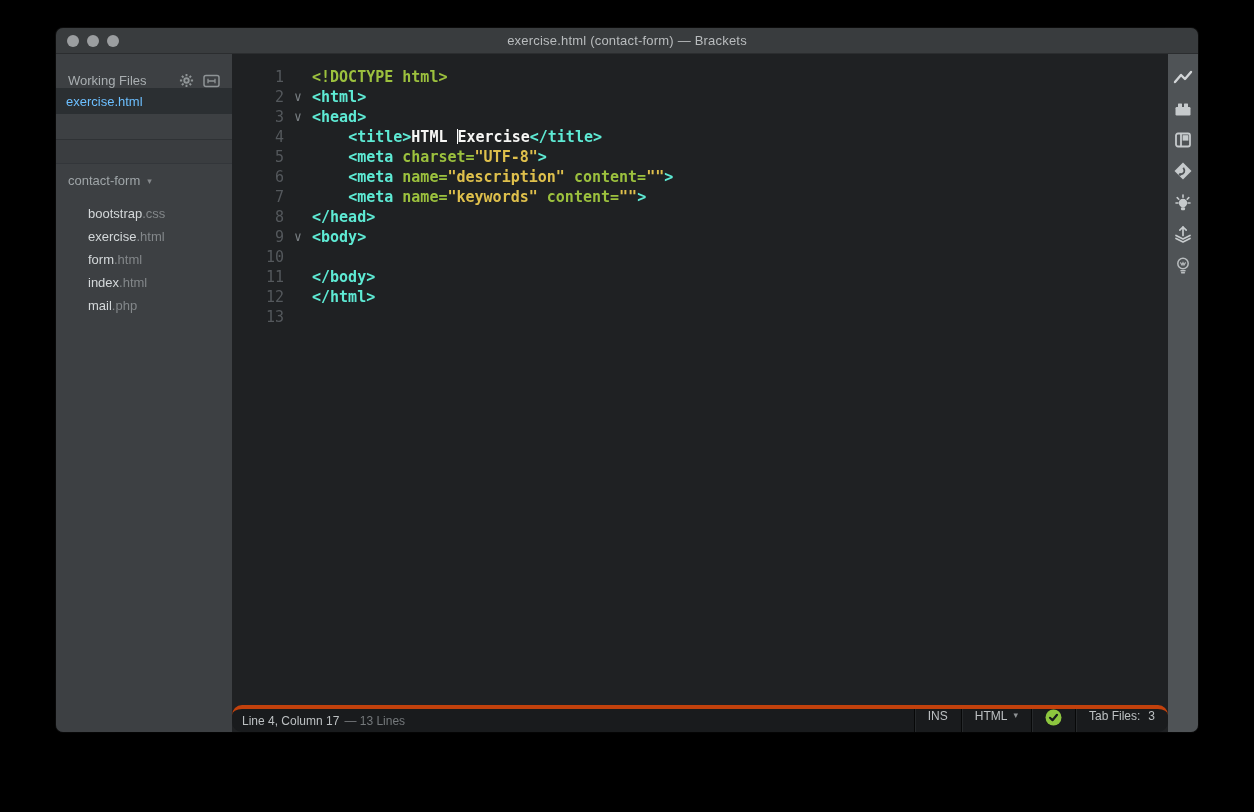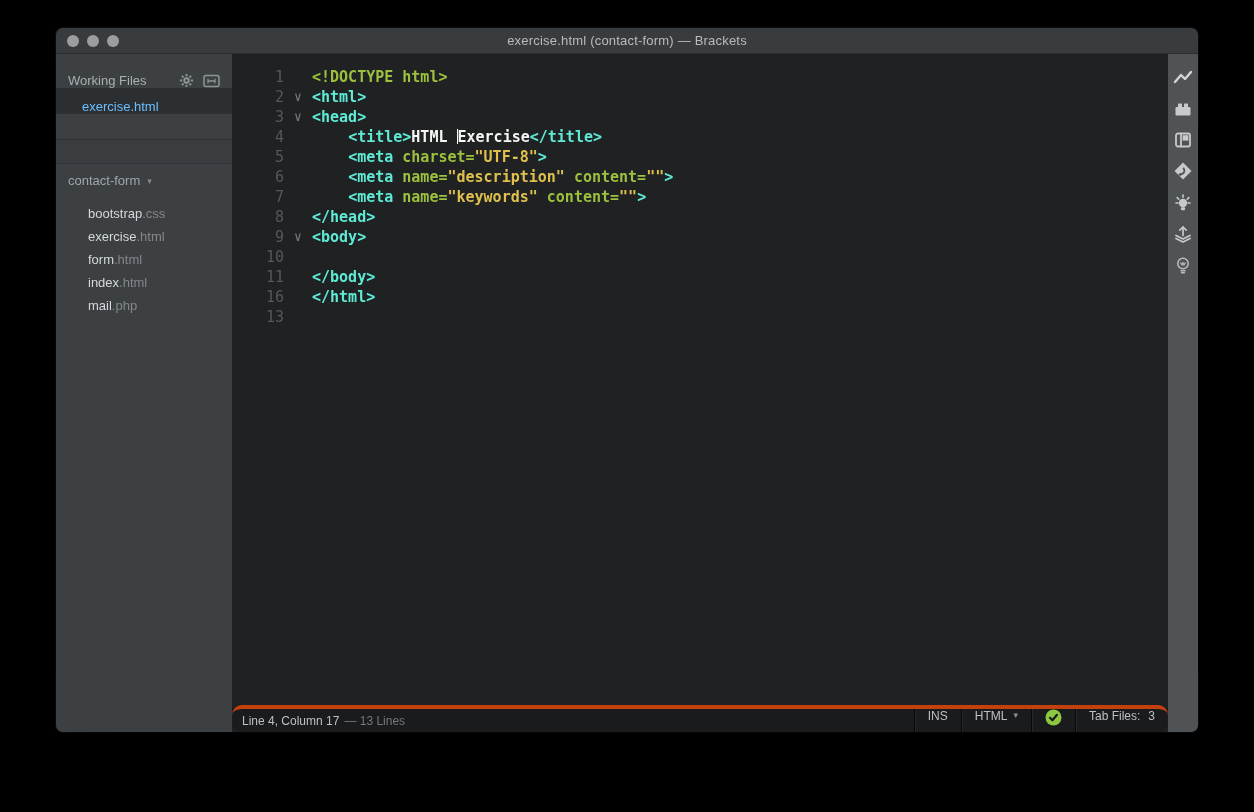--- a/index.html
+++ b/index.html
@@ -22,21 +22,21 @@
 
   
   .main { flex:1; display:flex; min-height:0; }
 
   
   .sidebar { width:176px; flex:0 0 176px; background:#3d4043; color:#a9aeb1; font-size:13px; }
   .wf-header { height:30px; margin-top:4px; display:flex; align-items:flex-end; padding:0 12px; }
   .wf-header .lbl { color:#a9aeb1; }
   .wf-icons { margin-left:auto; display:flex; align-items:center; gap:9px; }
   .wf-icons svg { display:block; }
-  .file-row.active { height:26px; display:flex; align-items:flex-end; padding-left:26px;
+  .file-row.active { height:26px; display:flex; align-items:center; padding-left:10px;
                      background:#2b2f32; color:#6cbfff; }
   .wf-gap { height:26px; border-bottom:1px solid #2f3235; }
   .wf-gap2 { height:24px; background:#3a3d40; border-bottom:1px solid #33363a; }
   .project-header { height:28px; display:flex; align-items:center; padding-left:12px;
                     color:#9fa5a8; margin-top:2px; }
   .tri-small { display:inline-block; margin-left:7px; font-size:9px; color:#85898c; transform:translateY(1px); }
   .project-files { margin-top:8px; }
   .pfile { height:23px; display:flex; align-items:center; padding-left:32px; cursor:default; }
   .fbase { color:#d4d8da; }
   .fext { color:#83878a; }
@@ -161,21 +161,21 @@
               <div class="cl"><span class="ln">2</span><span class="fold">∨</span><span class="code"><span class="tok-pink">&lt;html&gt;</span></span></div>
               <div class="cl"><span class="ln">3</span><span class="fold">∨</span><span class="code"><span class="tok-pink">&lt;head&gt;</span></span></div>
               <div class="cl"><span class="ln">4</span><span class="fold"></span><span class="code"><span class="tok-plain">    </span><span class="tok-pink">&lt;title&gt;</span><span class="tok-white">HTML </span><span class="caret"></span><span class="tok-white">Exercise</span><span class="tok-pink">&lt;/title&gt;</span></span></div>
               <div class="cl"><span class="ln">5</span><span class="fold"></span><span class="code"><span class="tok-plain">    </span><span class="tok-pink">&lt;meta </span><span class="tok-green">charset=</span><span class="tok-yellow">"UTF-8"</span><span class="tok-pink">&gt;</span></span></div>
               <div class="cl"><span class="ln">6</span><span class="fold"></span><span class="code"><span class="tok-plain">    </span><span class="tok-pink">&lt;meta </span><span class="tok-green">name=</span><span class="tok-yellow">"description"</span><span class="tok-plain"> </span><span class="tok-green">content=</span><span class="tok-yellow">""</span><span class="tok-pink">&gt;</span></span></div>
               <div class="cl"><span class="ln">7</span><span class="fold"></span><span class="code"><span class="tok-plain">    </span><span class="tok-pink">&lt;meta </span><span class="tok-green">name=</span><span class="tok-yellow">"keywords"</span><span class="tok-plain"> </span><span class="tok-green">content=</span><span class="tok-yellow">""</span><span class="tok-pink">&gt;</span></span></div>
               <div class="cl"><span class="ln">8</span><span class="fold"></span><span class="code"><span class="tok-pink">&lt;/head&gt;</span></span></div>
               <div class="cl"><span class="ln">9</span><span class="fold">∨</span><span class="code"><span class="tok-pink">&lt;body&gt;</span></span></div>
               <div class="cl"><span class="ln">10</span><span class="fold"></span><span class="code"></span></div>
               <div class="cl"><span class="ln">11</span><span class="fold"></span><span class="code"><span class="tok-pink">&lt;/body&gt;</span></span></div>
-              <div class="cl"><span class="ln">16</span><span class="fold"></span><span class="code"><span class="tok-pink">&lt;/html&gt;</span></span></div>
+              <div class="cl"><span class="ln">12</span><span class="fold"></span><span class="code"><span class="tok-pink">&lt;/html&gt;</span></span></div>
               <div class="cl"><span class="ln">13</span><span class="fold"></span><span class="code"></span></div>
             </div>
         </div>
 
         <div class="statusbar">
           <div class="sb-left">
             <span>Line 4, Column 17</span>
             <span class="sb-dim">— 13 Lines</span>
           </div>
           <div class="sb-flex"></div>

